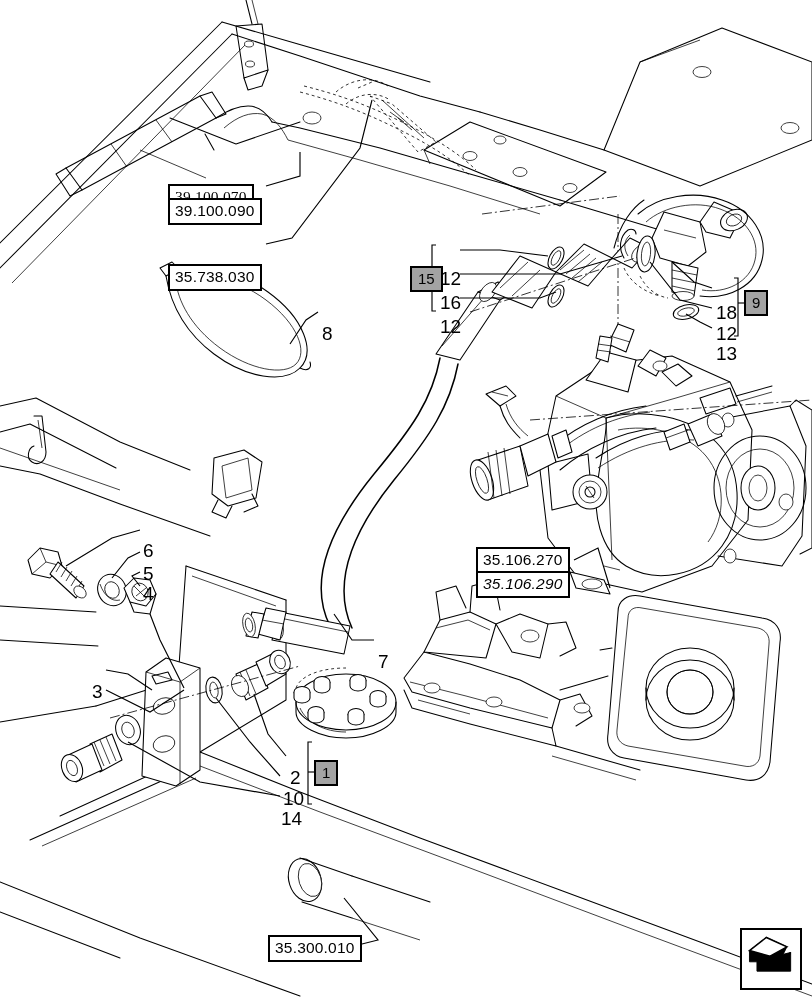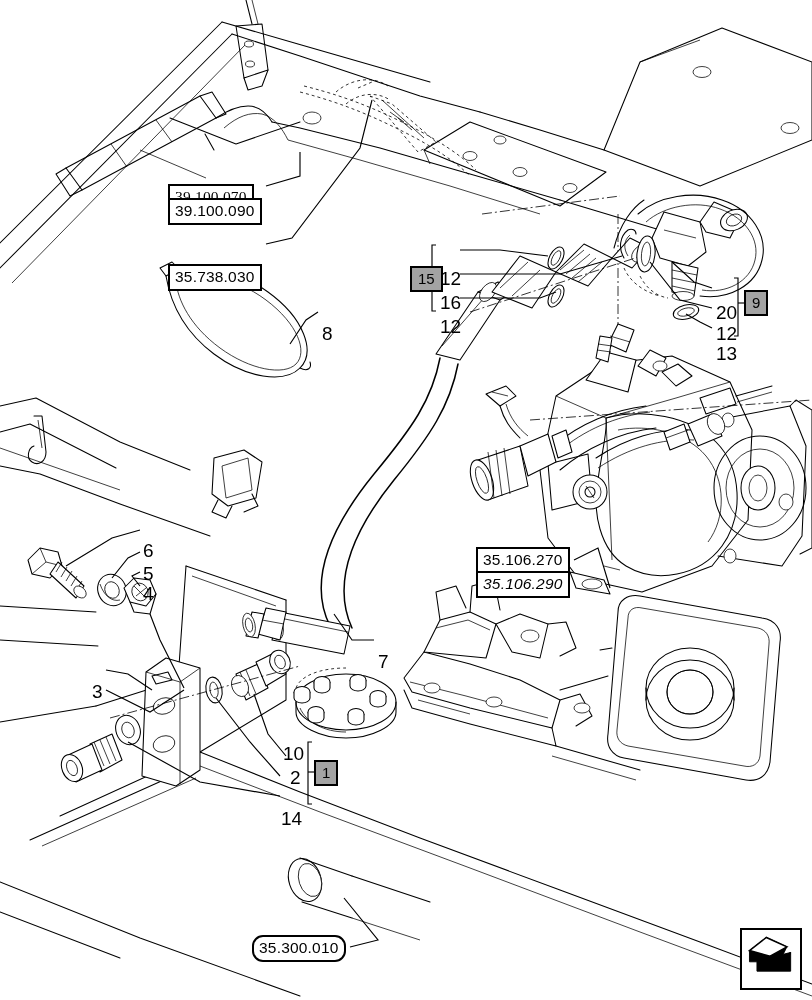--- a/index.html
+++ b/index.html
@@ -493,45 +493,45 @@
       <path class="ld" d="M312 742 L308 742 L308 804 L312 804"></path>
       <path class="ld" d="M308 772 L314 772"></path>
     </g>
   </svg>
 
   <div class="refbox" style="left:168px;top:184px;font-family:Liberation Serif, serif;">39.100.070</div>
   <div class="refbox" style="left:168px;top:198px;">39.100.090</div>
   <div class="refbox" style="left:168px;top:232px;margin-top:32px;">35.738.030</div>
   <div class="refbox" style="left:476px;top:547px;">35.106.270</div>
   <div class="refbox" style="left:476px;top:571px;font-style:italic;">35.106.290</div>
-  <div class="refbox" style="left:252px;top:935px;border-radius:11px;">35.300.010</div>
+  <div class="refbox" style="left:268px;top:935px;">35.300.010</div>
 
   <div class="groupbox" style="left:410px;top:266px;">15</div>
   <div class="groupbox" style="left:744px;top:290px;">9</div>
   <div class="groupbox" style="left:314px;top:760px;">1</div>
 
   <div class="itemnum" style="left:440px;top:241px;">12</div>
   <div class="itemnum" style="left:440px;top:265px;">16</div>
   <div class="itemnum" style="left:440px;top:289px;">12</div>
 
-  <div class="itemnum" style="left:716px;top:275px;">20</div>
+  <div class="itemnum" style="left:716px;top:275px;">18</div>
   <div class="itemnum" style="left:716px;top:296px;">12</div>
   <div class="itemnum" style="left:716px;top:316px;">13</div>
 
   <div class="itemnum" style="left:322px;top:296px;">8</div>
 
   <div class="itemnum" style="left:143px;top:513px;">6</div>
   <div class="itemnum" style="left:143px;top:536px;">5</div>
   <div class="itemnum" style="left:143px;top:556px;">4</div>
 
   <div class="itemnum" style="left:92px;top:654px;">3</div>
   <div class="itemnum" style="left:378px;top:624px;">7</div>
 
   <div class="itemnum" style="left:290px;top:740px;">2</div>
-  <div class="itemnum" style="left:283px;top:716px;">10</div>
+  <div class="itemnum" style="left:283px;top:761px;">10</div>
   <div class="itemnum" style="left:281px;top:781px;">14</div>
 
   <div class="orient" style="left:740px;top:928px;width:62px;height:62px;">
     <svg viewBox="0 0 62 62" width="58" height="58">
       <path d="M8 22 L26 8 L48 18 L44 26 L52 24 L52 44 L16 44 L16 34 L8 34 Z" fill="#000" stroke="#000" stroke-width="1"></path>
       <path d="M8 22 L26 8 L48 18 L30 28 Z" fill="#fff" stroke="#000" stroke-width="1.6"></path>
       <path d="M30 28 L44 24 L40 30 L52 24 L46 40 L16 34 Z" fill="#000" stroke="#000" stroke-width="1"></path>
     </svg>
   </div>
 

